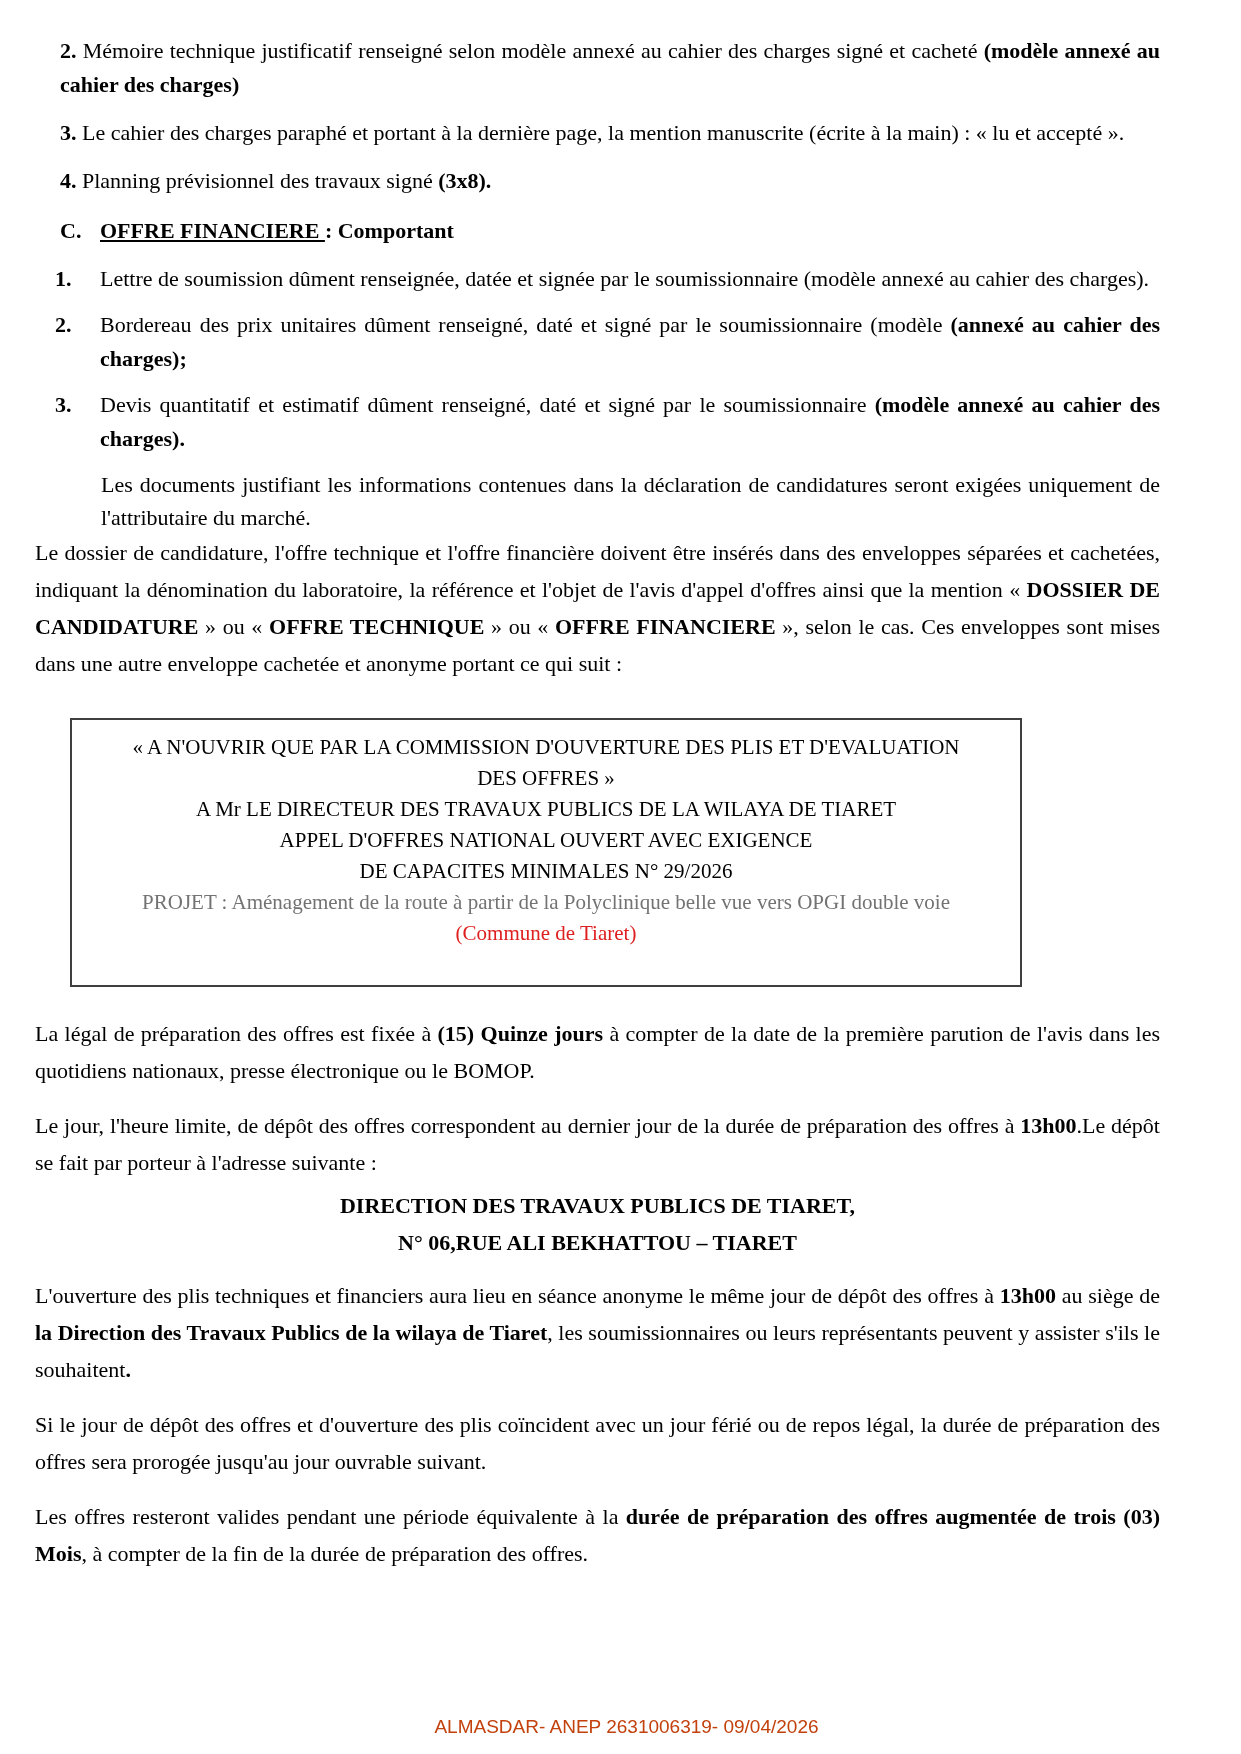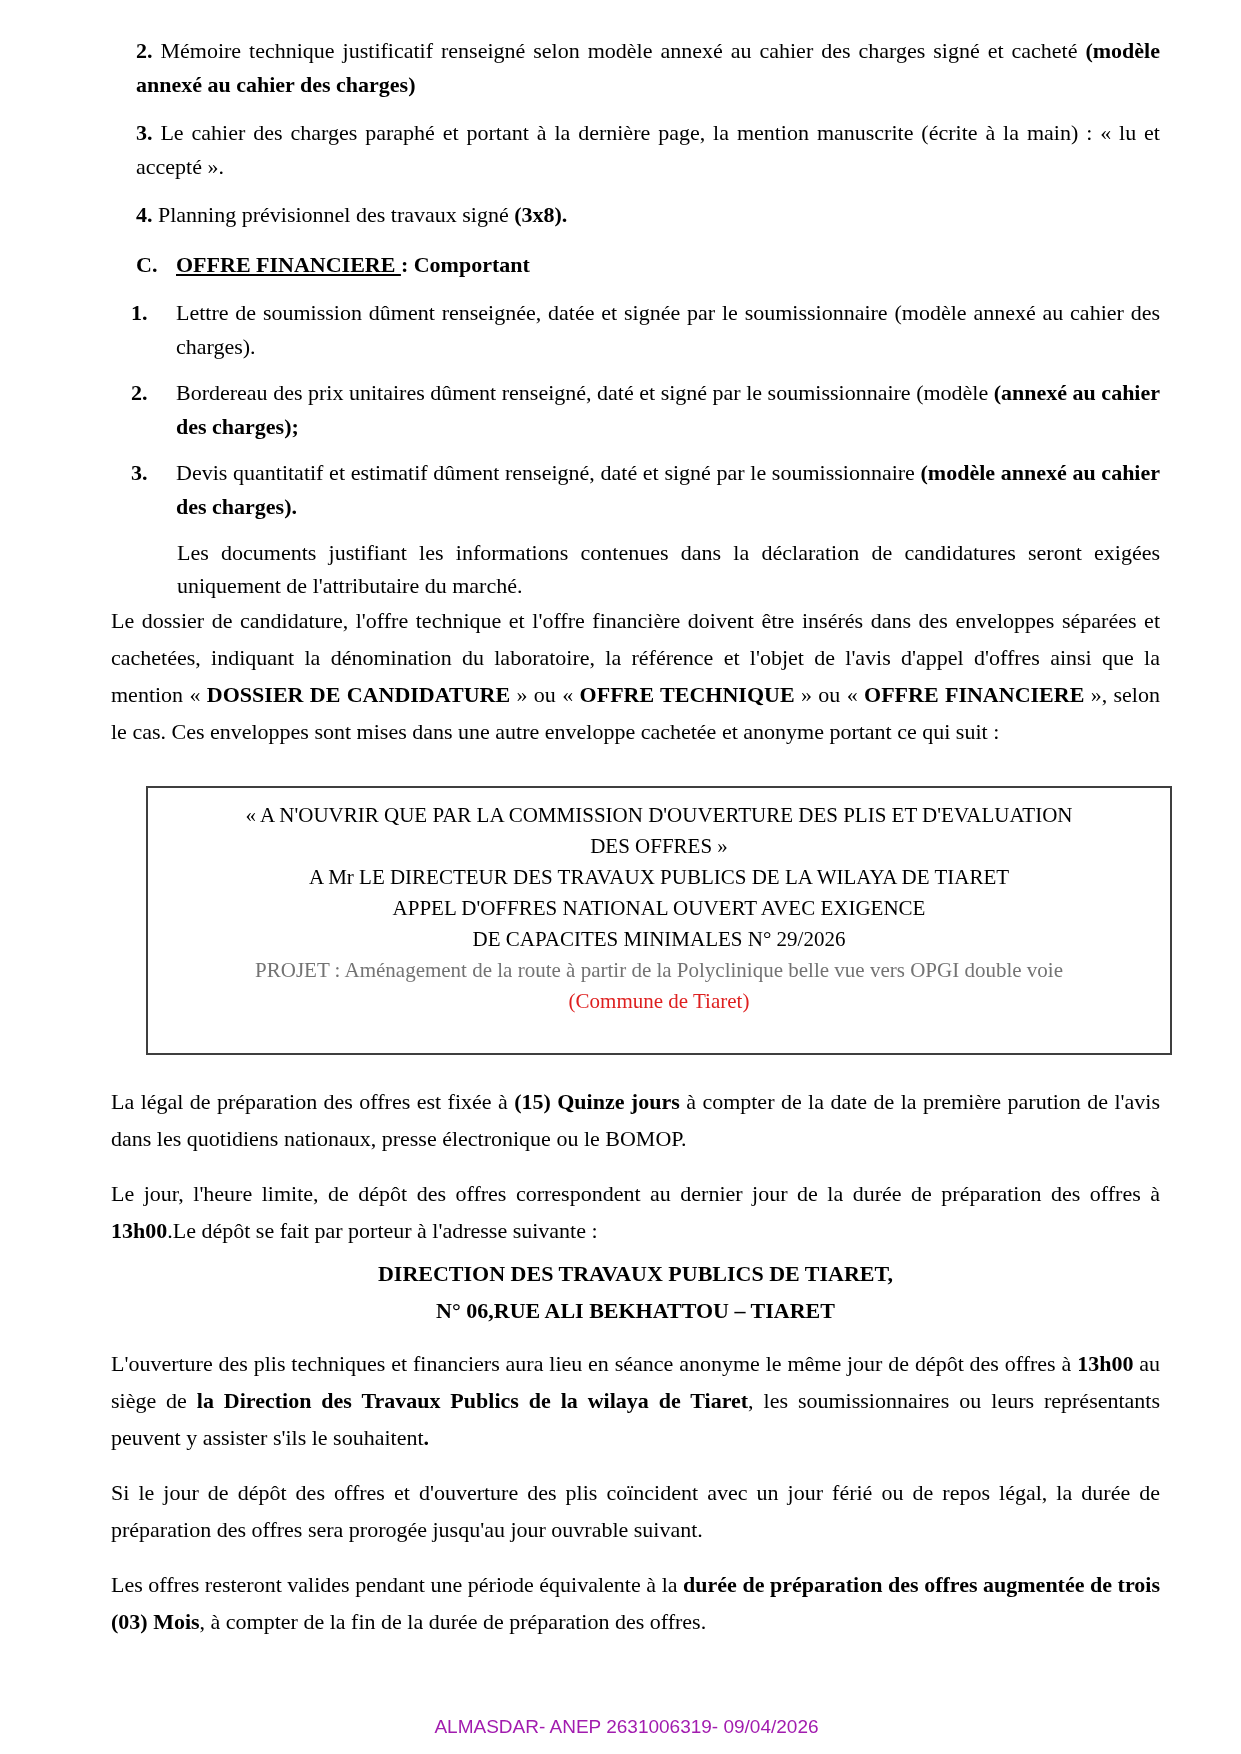--- a/index.html
+++ b/index.html
@@ -4,21 +4,21 @@
 <style>
   html, body { margin: 0; padding: 0; background: #ffffff; }
   .page {
     position: relative;
     width: 1241px;
     height: 1754px;
     background: #ffffff;
     color: #000000;
     font-family: "Liberation Serif", "DejaVu Serif", serif;
     box-sizing: border-box;
-    padding: 34px 81px 0 111px;
+    padding: 34px 81px 0 35px;
     overflow: hidden;
   }
   p { margin: 0; }
   .b { font-weight: bold; }
   .u { text-decoration: underline; }
 
   .top-item {
     font-size: 22px;
     line-height: 34px;
     text-align: justify;
@@ -52,21 +52,21 @@
   .dossier-para {
     font-size: 22px;
     line-height: 37px;
     text-align: justify;
     margin-bottom: 36px;
   }
 
   .envelope-box {
     box-sizing: border-box;
     margin-left: 35px;
-    width: 1026px;
+    width: 952px;
     border: 2px solid #3f3f3f;
     text-align: center;
     padding: 12px 10px 36px 10px;
     font-size: 21px;
     line-height: 31px;
     margin-bottom: 28px;
   }
 
   .para {
     font-size: 22px;
@@ -84,21 +84,21 @@
     margin-bottom: 16px;
   }
 
   .footer {
     position: absolute;
     left: 12px; right: 0;
     bottom: 16px;
     text-align: center;
     font-family: "Liberation Sans", "DejaVu Sans", sans-serif;
     font-size: 19px;
-    color: #a21caf;
+    color: #c2410c;
   }
 </style>
 </head>
 <body>
 
 <div class="page">
 
   <p class="top-item"><span class="num">2.</span><span><span> Mémoire technique justificatif renseigné selon modèle annexé au cahier des charges signé et cacheté </span><span class="b">(modèle annexé au cahier des charges)</span></span></p>
 
   <p class="top-item"><span class="num">3.</span><span><span> Le cahier des charges paraphé et portant à la dernière page, la mention manuscrite (écrite à la main) : « lu et accepté ».</span></span></p>

